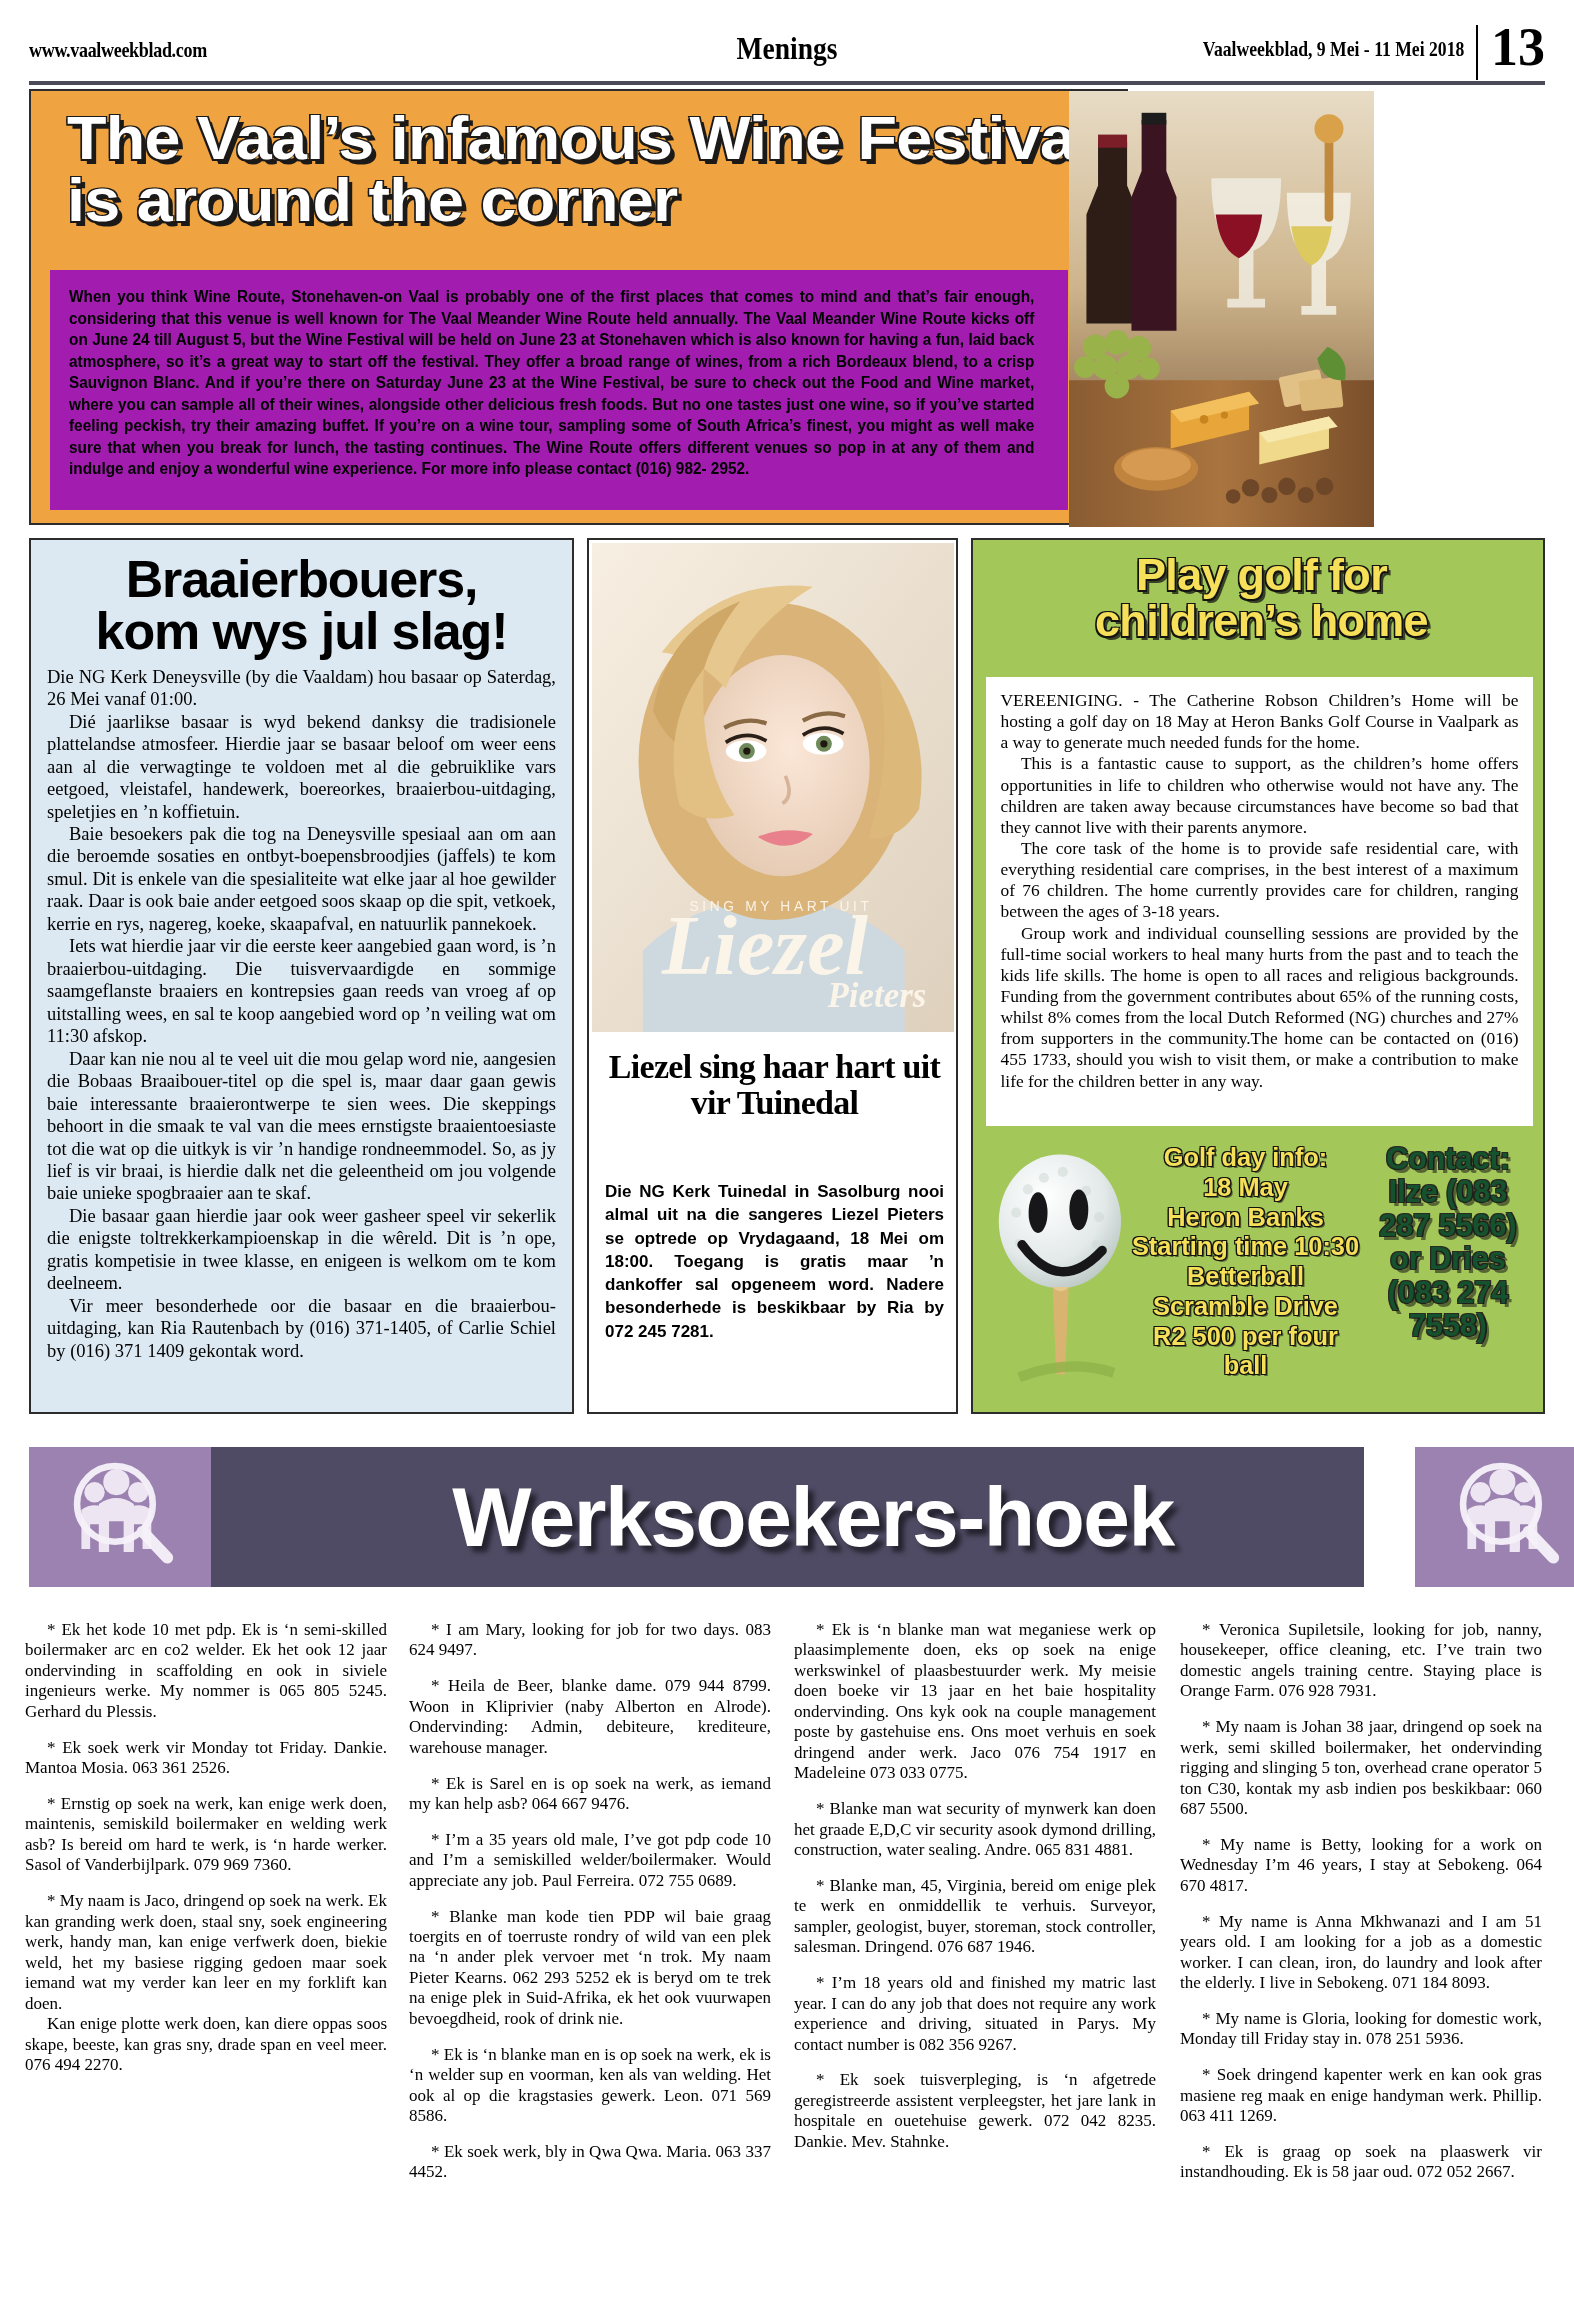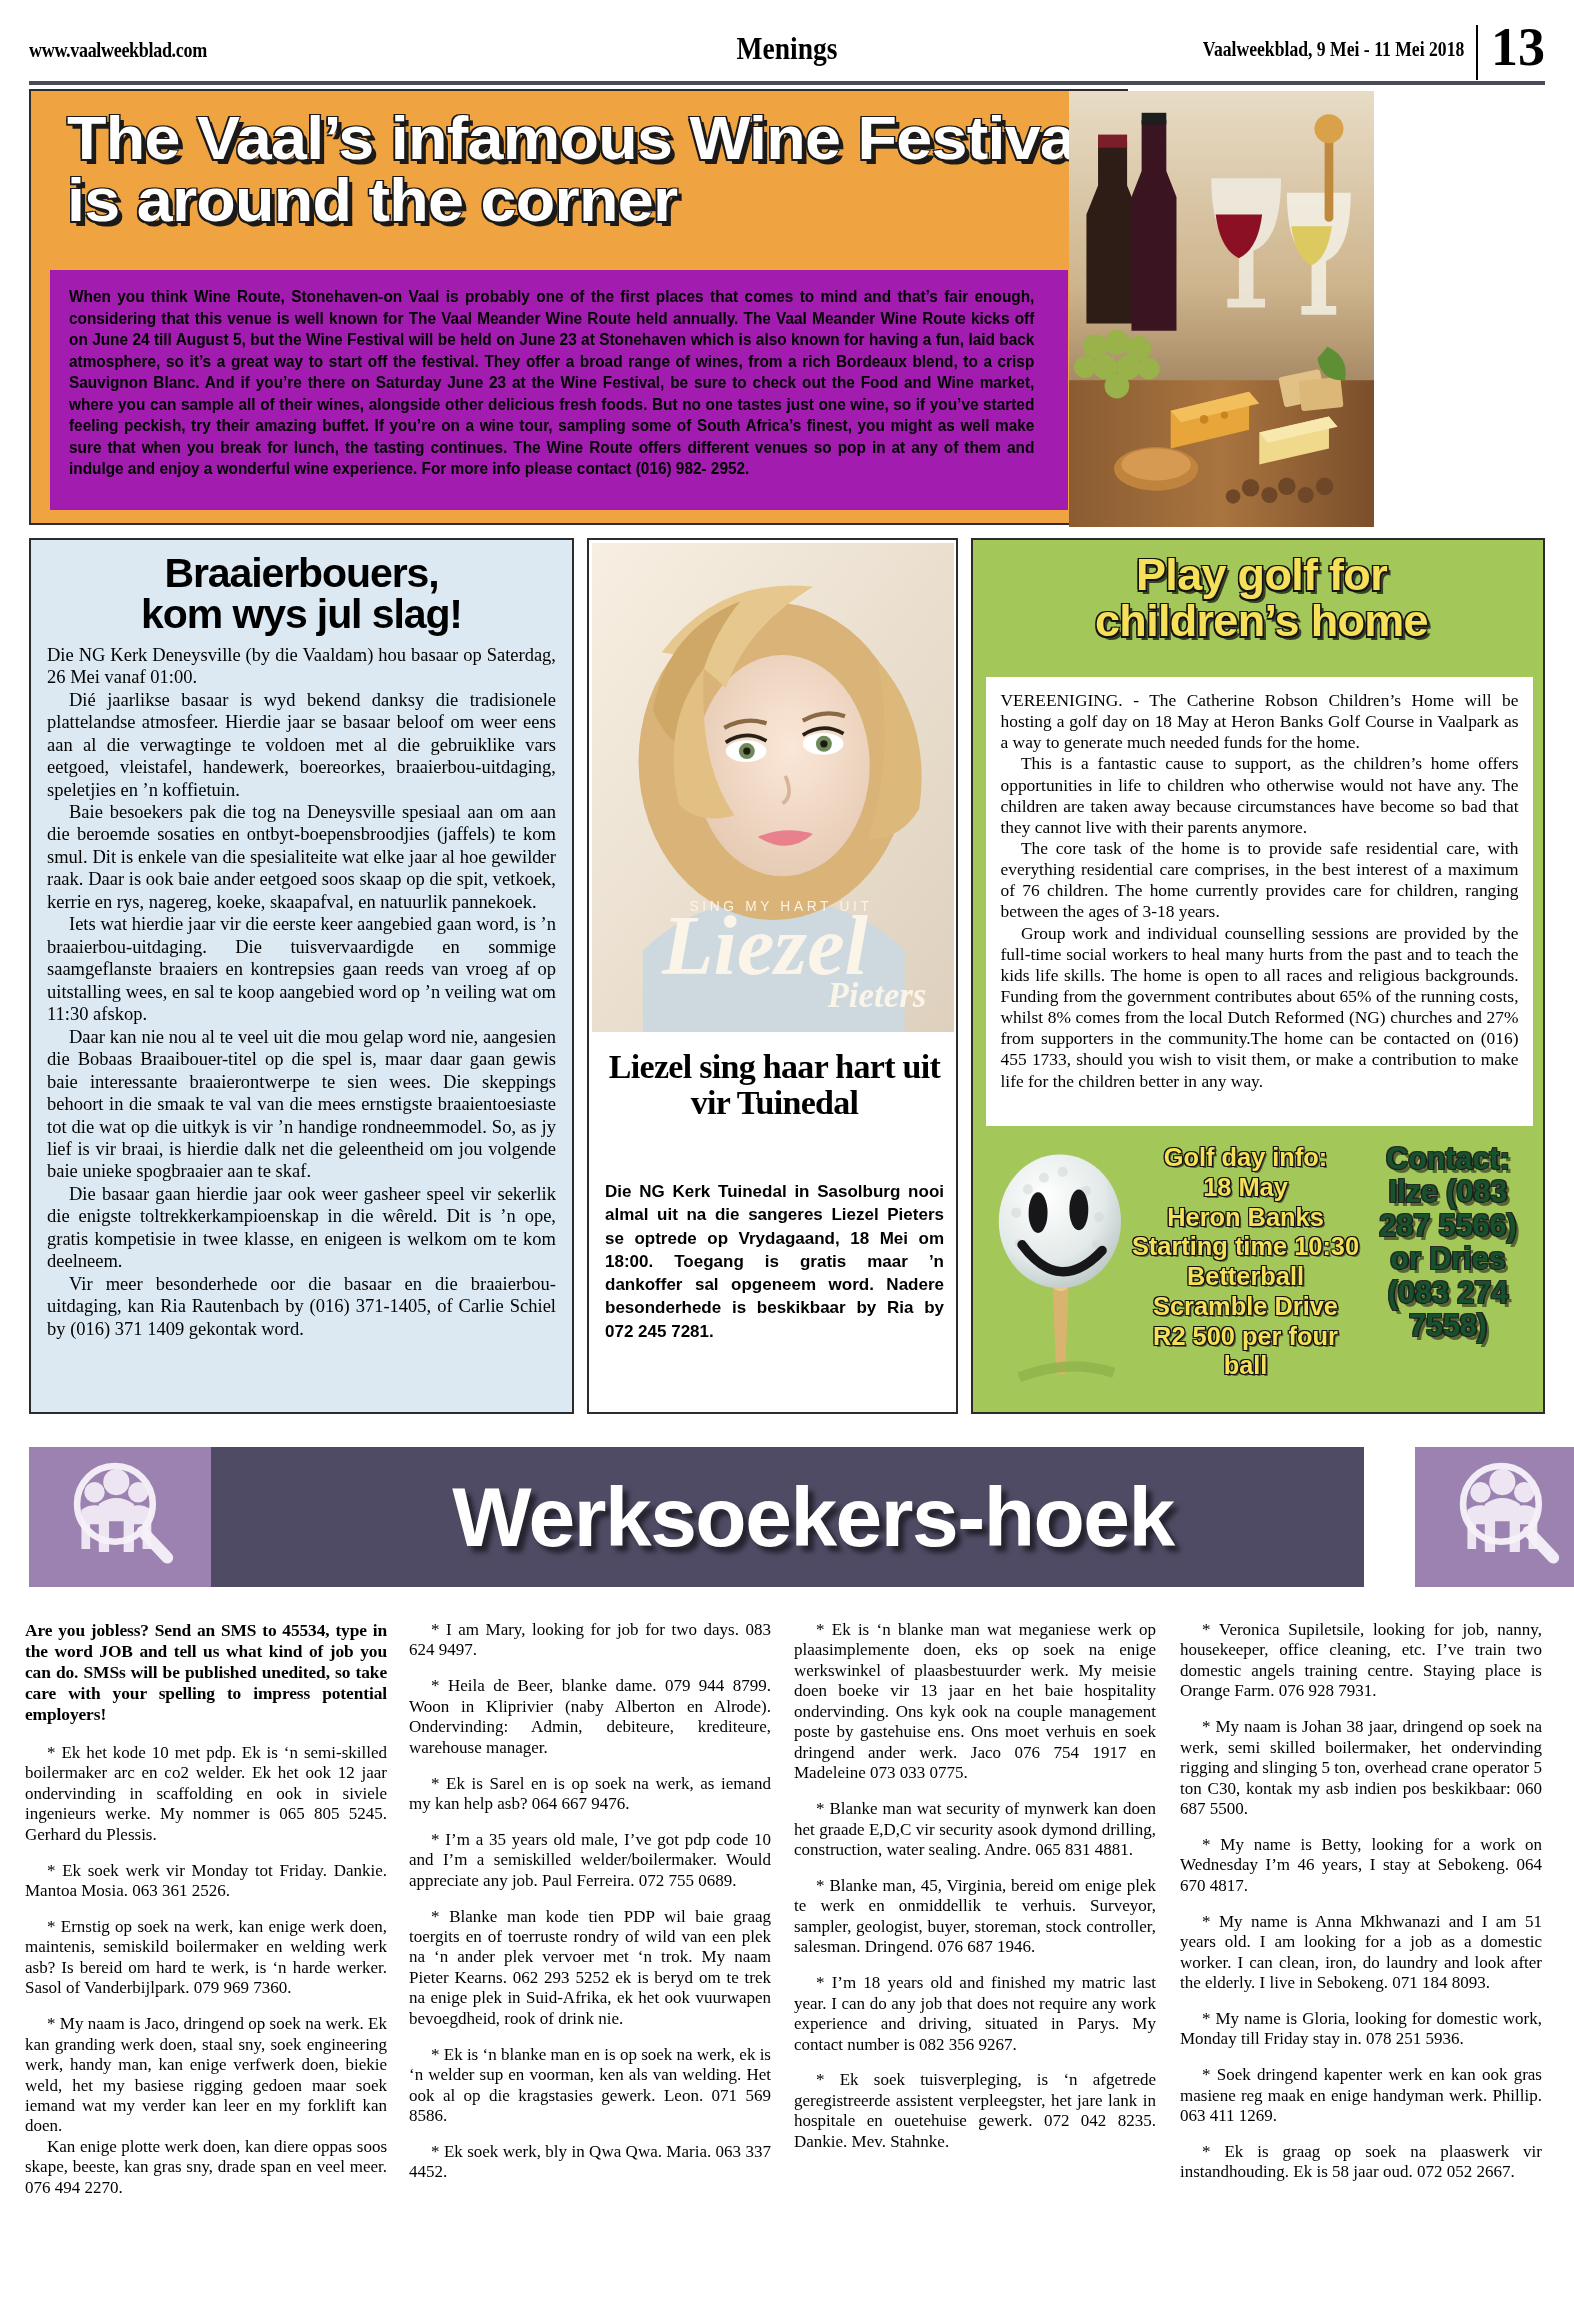--- a/index.html
+++ b/index.html
@@ -59,21 +59,21 @@
     overflow: hidden; background: #7a5530;
   }
 
   
   .braai-box {
     position: absolute; left: 29px; top: 538px; width: 545px; height: 876px;
     background: #dce9f2; border: 2.9px solid #2c2c2c; padding: 13px 16px 7.3px 16px;
   }
   .braai-head {
     font-family: "Liberation Sans", sans-serif; font-weight: 700;
-    font-size: 41px; line-height: 1.0; text-align: center; letter-spacing: -1.1px;
+    font-size: 52px; line-height: 1.0; text-align: center; letter-spacing: -1.1px;
     margin-bottom: 8.7px;
   }
   .braai-body p {
     font-size: 18.5px; line-height: 1.215; text-align: justify;
     text-indent: 22px; hyphens: manual;
   }
   .braai-body p.first { text-indent: 0; }
 
   .liezel-box {
     position: absolute; left: 587px; top: 538px; width: 371px; height: 876px;
@@ -403,21 +403,20 @@
         <circle cx="118" cy="78" r="52"></circle>
         <path d="M156 116 l34 36" stroke-linecap="round" stroke-width="16"></path>
       </g>
     </svg>
   </div>
   <div class="banner-title">Werksoekers-hoek</div>
 </div>
 
 <div class="classifieds">
   <div class="ccol c1">
-    <p class="lead">Are you jobless? Send an SMS to 45534, type in the word JOB and tell us what kind of job you can do. SMSs will be published unedited, so take care with your spelling to impress potential employers!</p>
     <p>* Ek het kode 10 met pdp. Ek is ‘n semi-skilled boilermaker arc en co2 welder. Ek het ook 12 jaar ondervinding in scaffolding en ook in siviele ingenieurs werke. My nommer is 065 805 5245. Gerhard du Plessis.</p>
     <p>* Ek soek werk vir Monday tot Friday. Dankie. Mantoa Mosia. 063 361 2526.</p>
     <p>* Ernstig op soek na werk, kan enige werk doen, maintenis, semiskild boilermaker en welding werk asb? Is bereid om hard te werk, is ‘n harde werker. Sasol of Vanderbijlpark. 079 969 7360.</p>
     <p>* My naam is Jaco, dringend op soek na werk. Ek kan granding werk doen, staal sny, soek engineering werk, handy man, kan enige verfwerk doen, biekie weld, het my basiese rigging gedoen maar soek iemand wat my verder kan leer en my forklift kan doen.</p>
     <p class="cont">Kan enige plotte werk doen, kan diere oppas soos skape, beeste, kan gras sny, drade span en veel meer. 076 494 2270.</p>
   </div>
   <div class="ccol c2">
     <p>* I am Mary, looking for job for two days. 083 624 9497.</p>
     <p>* Heila de Beer, blanke dame. 079 944 8799. Woon in Kliprivier (naby Alberton en Alrode). Ondervinding: Admin, debiteure, krediteure, warehouse manager.</p>
     <p>* Ek is Sarel en is op soek na werk, as iemand my kan help asb? 064 667 9476.</p>

